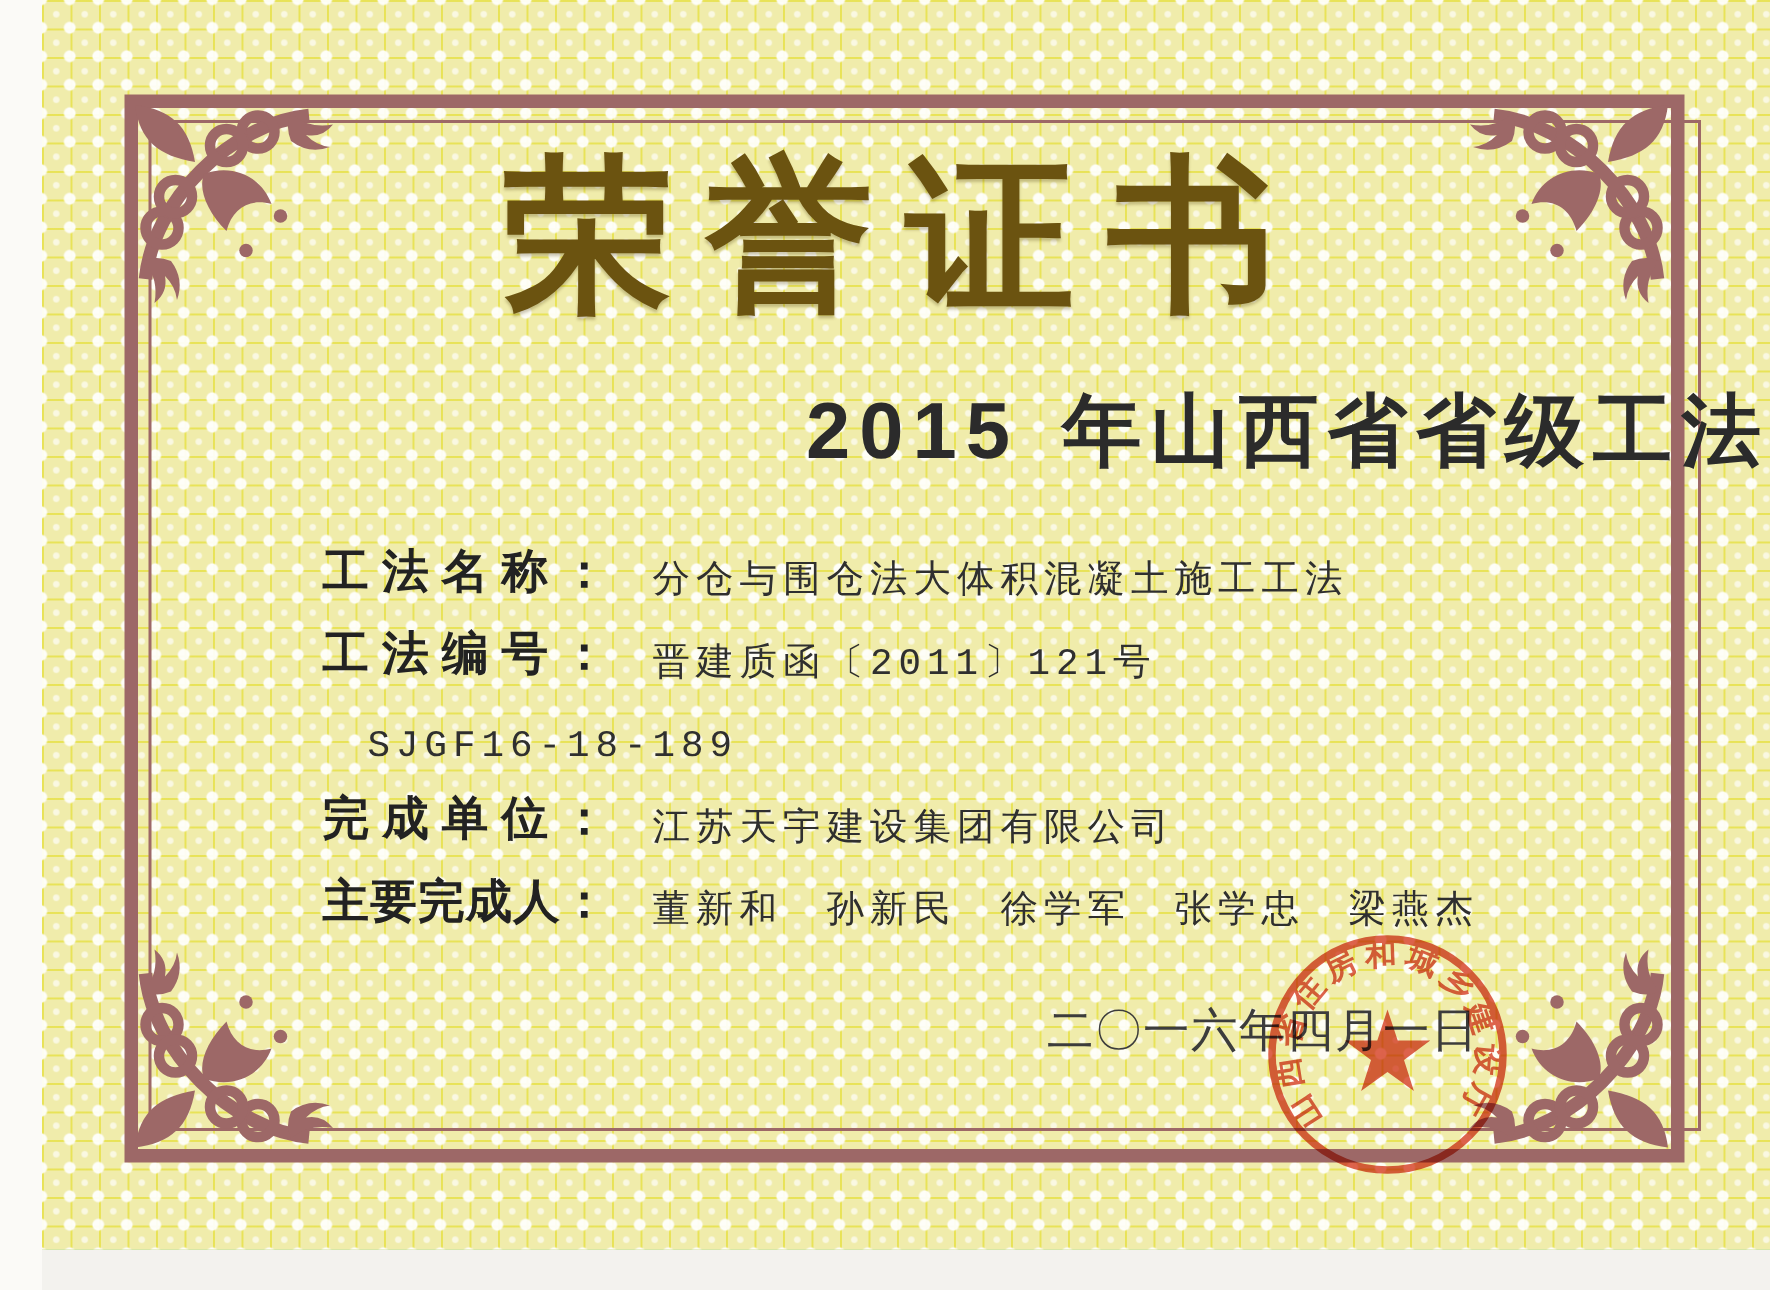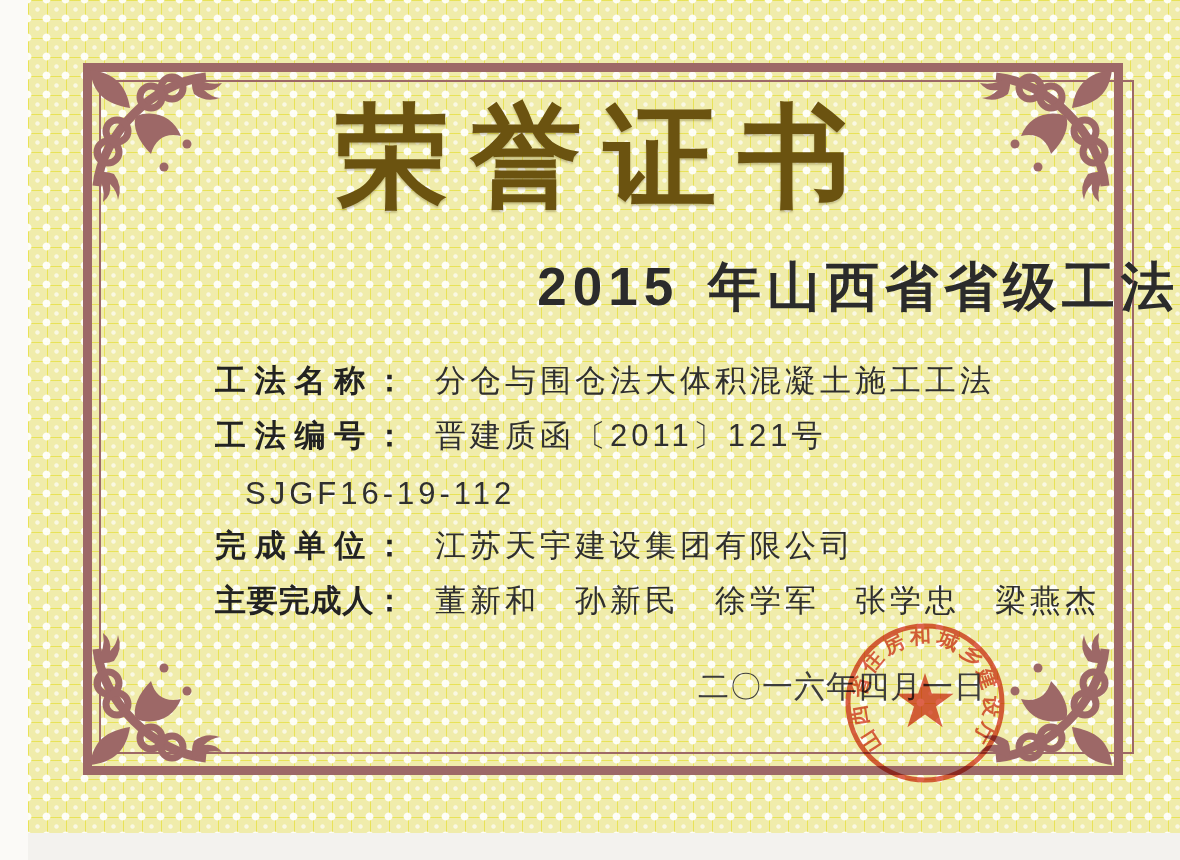--- a/index.html
+++ b/index.html
@@ -60,22 +60,22 @@
   .fields{position:absolute;left:187px;top:368px;width:900px;}
   .field-row{display:flex;align-items:flex-end;height:34px;margin-bottom:21px;}
   .field-label{
     display:inline-block;width:190px;flex:0 0 190px;
     font-family:"Liberation Sans",sans-serif;
     font-weight:bold;font-size:31px;color:#222;
     text-align:justify;text-align-last:justify;
   }
   .field-value{
     margin-left:30px;
-    font-family:Liberation Sans, sans-serif;
-    font-size:31px;color:#2f2f2f;letter-spacing:4px;white-space:nowrap;
+    font-family:Liberation Mono, monospace;
+    font-size:25px;color:#2f2f2f;letter-spacing:4px;white-space:nowrap;
   }
   .date{
     position:absolute;left:670px;top:666px;width:300px;
     font-family:"Liberation Serif",serif;
     font-size:31px;color:#3c3c3c;letter-spacing:1px;white-space:nowrap;
   }
 
   
   .seal{
     position:absolute;left:812px;top:618px;width:170px;height:170px;
@@ -181,21 +181,21 @@
     <div class="fields">
       <div class="field-row">
         <span class="field-label">工法名称：</span>
         <span class="field-value">分仓与围仓法大体积混凝土施工工法</span>
       </div>
       <div class="field-row">
         <span class="field-label">工法编号：</span>
         <span class="field-value">晋建质函〔2011〕121号</span>
       </div>
       <div class="field-row">
-        <span class="field-value">SJGF16-19-112</span>
+        <span class="field-value">SJGF16-18-189</span>
       </div>
       <div class="field-row">
         <span class="field-label">完成单位：</span>
         <span class="field-value">江苏天宇建设集团有限公司</span>
       </div>
       <div class="field-row">
         <span class="field-label">主要完成人：</span>
         <span class="field-value">董新和　孙新民　徐学军　张学忠　梁燕杰</span>
       </div>
     </div>

